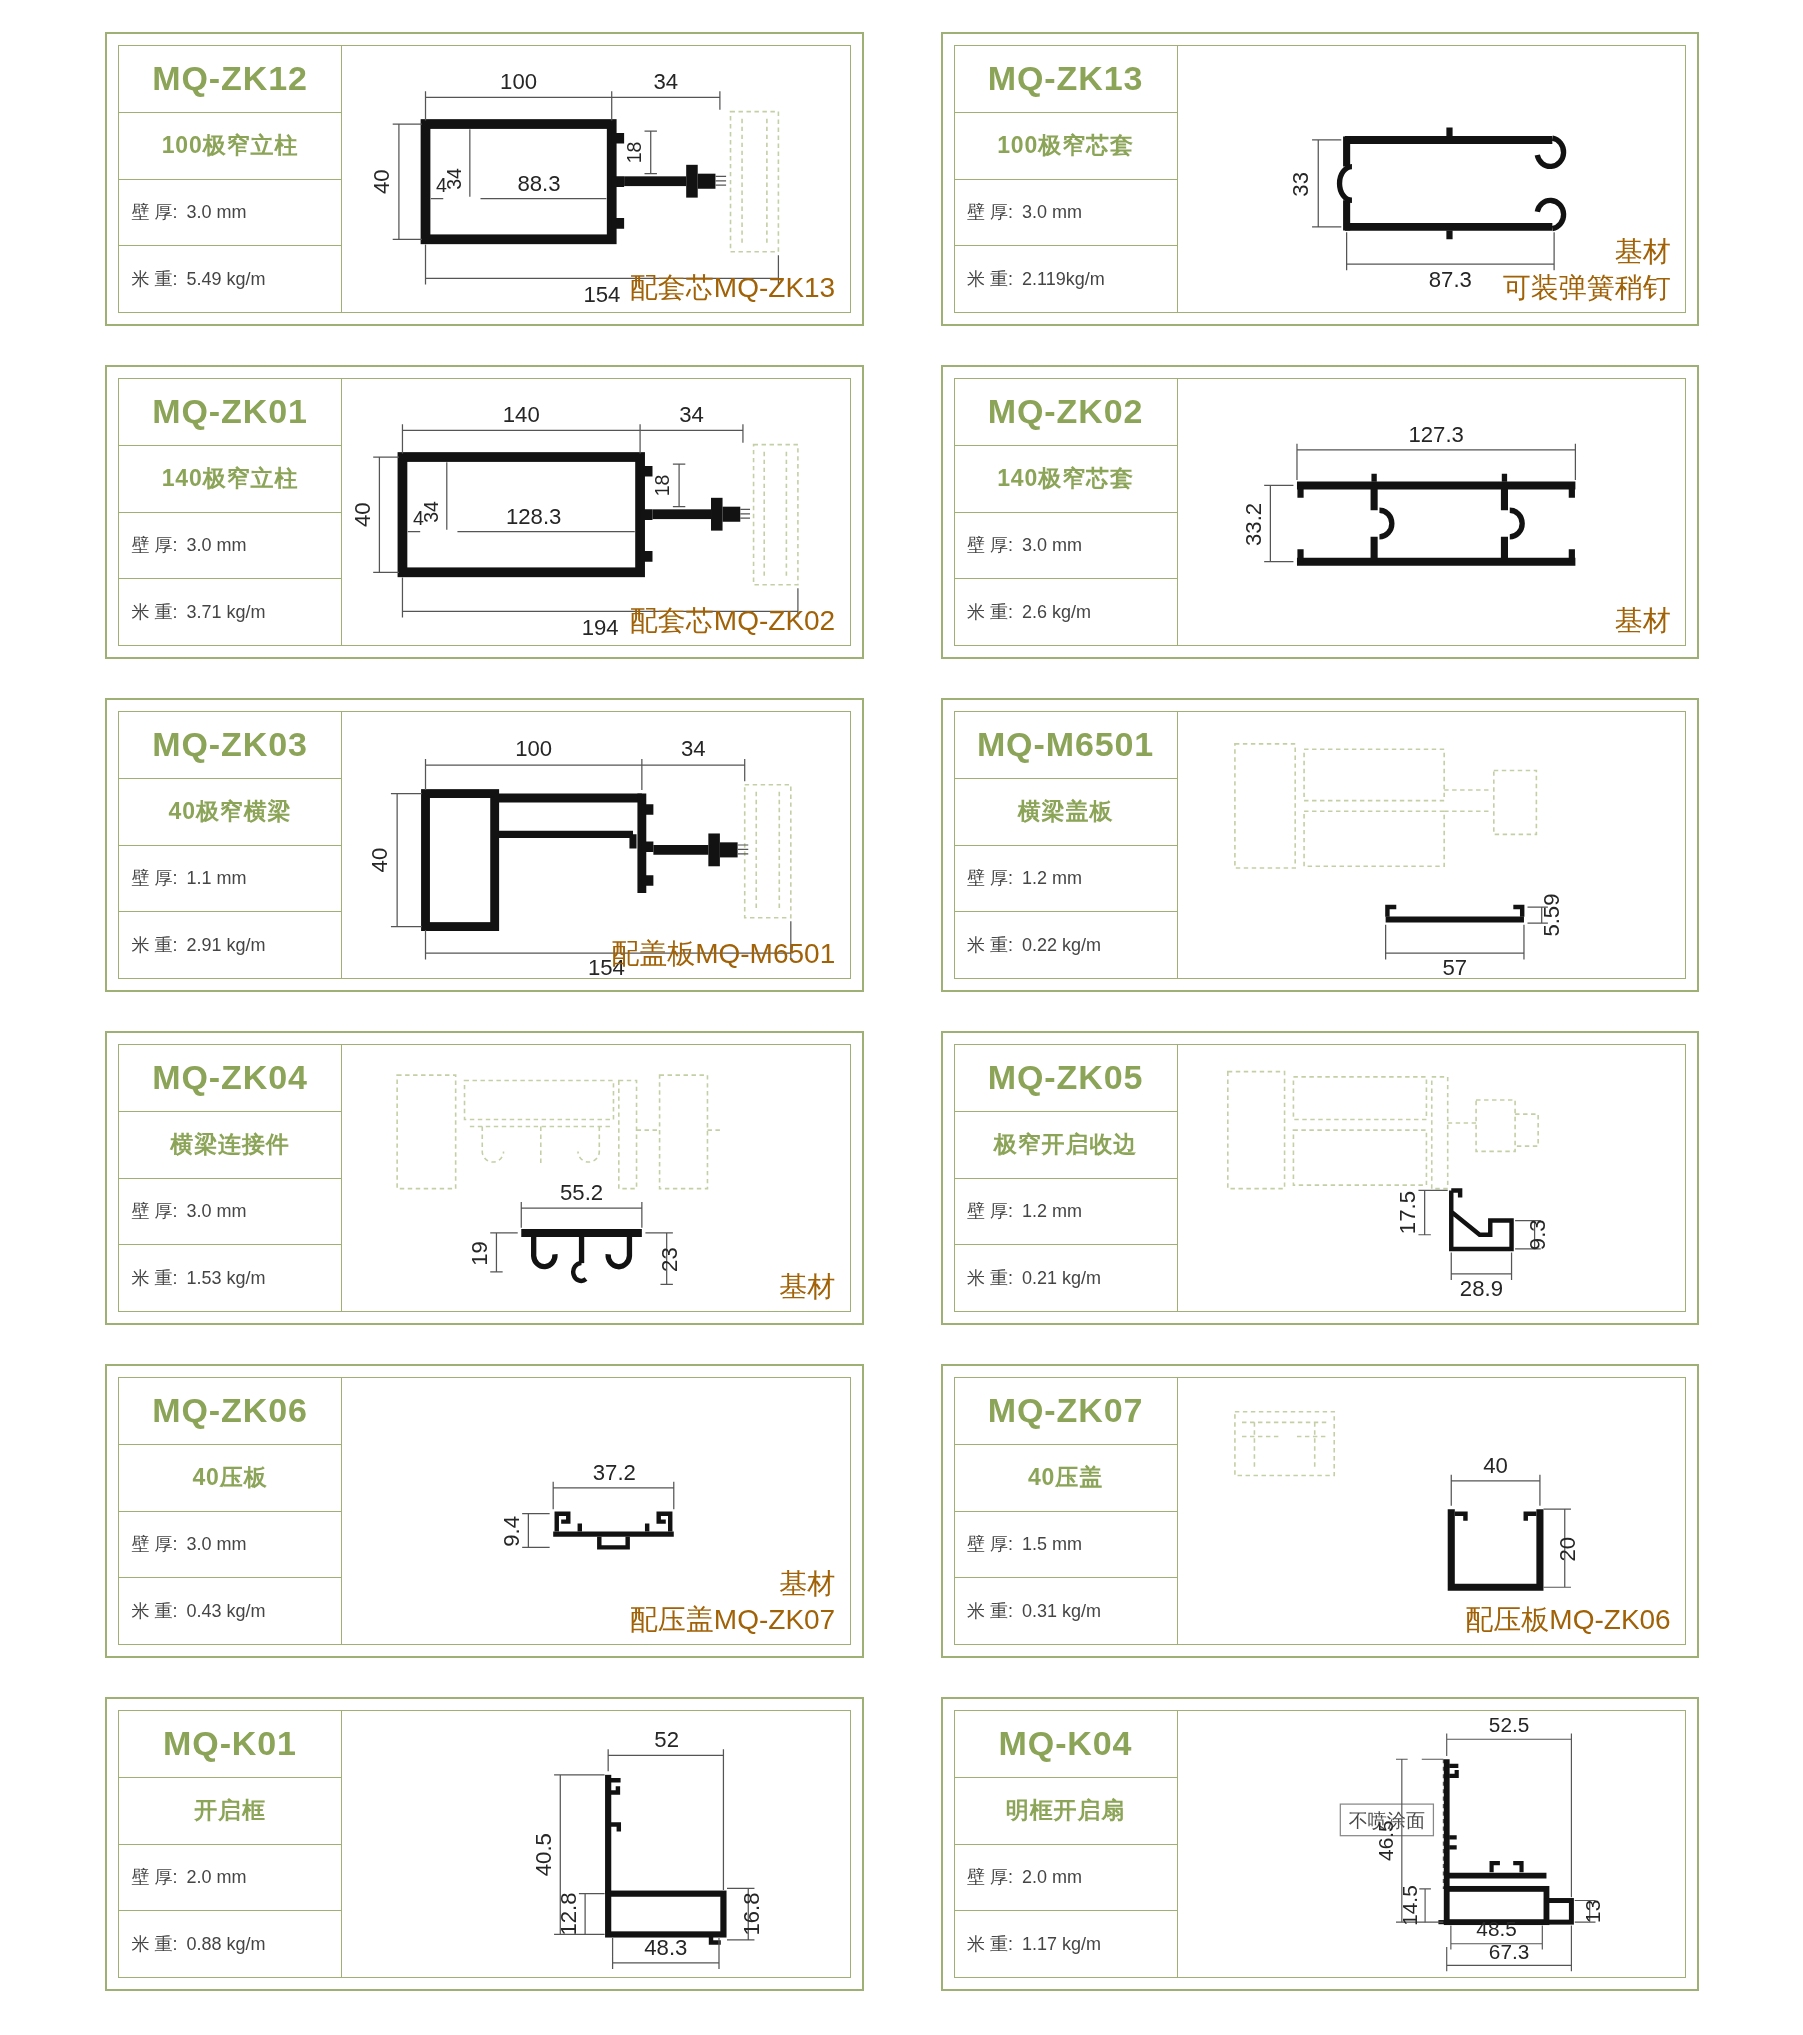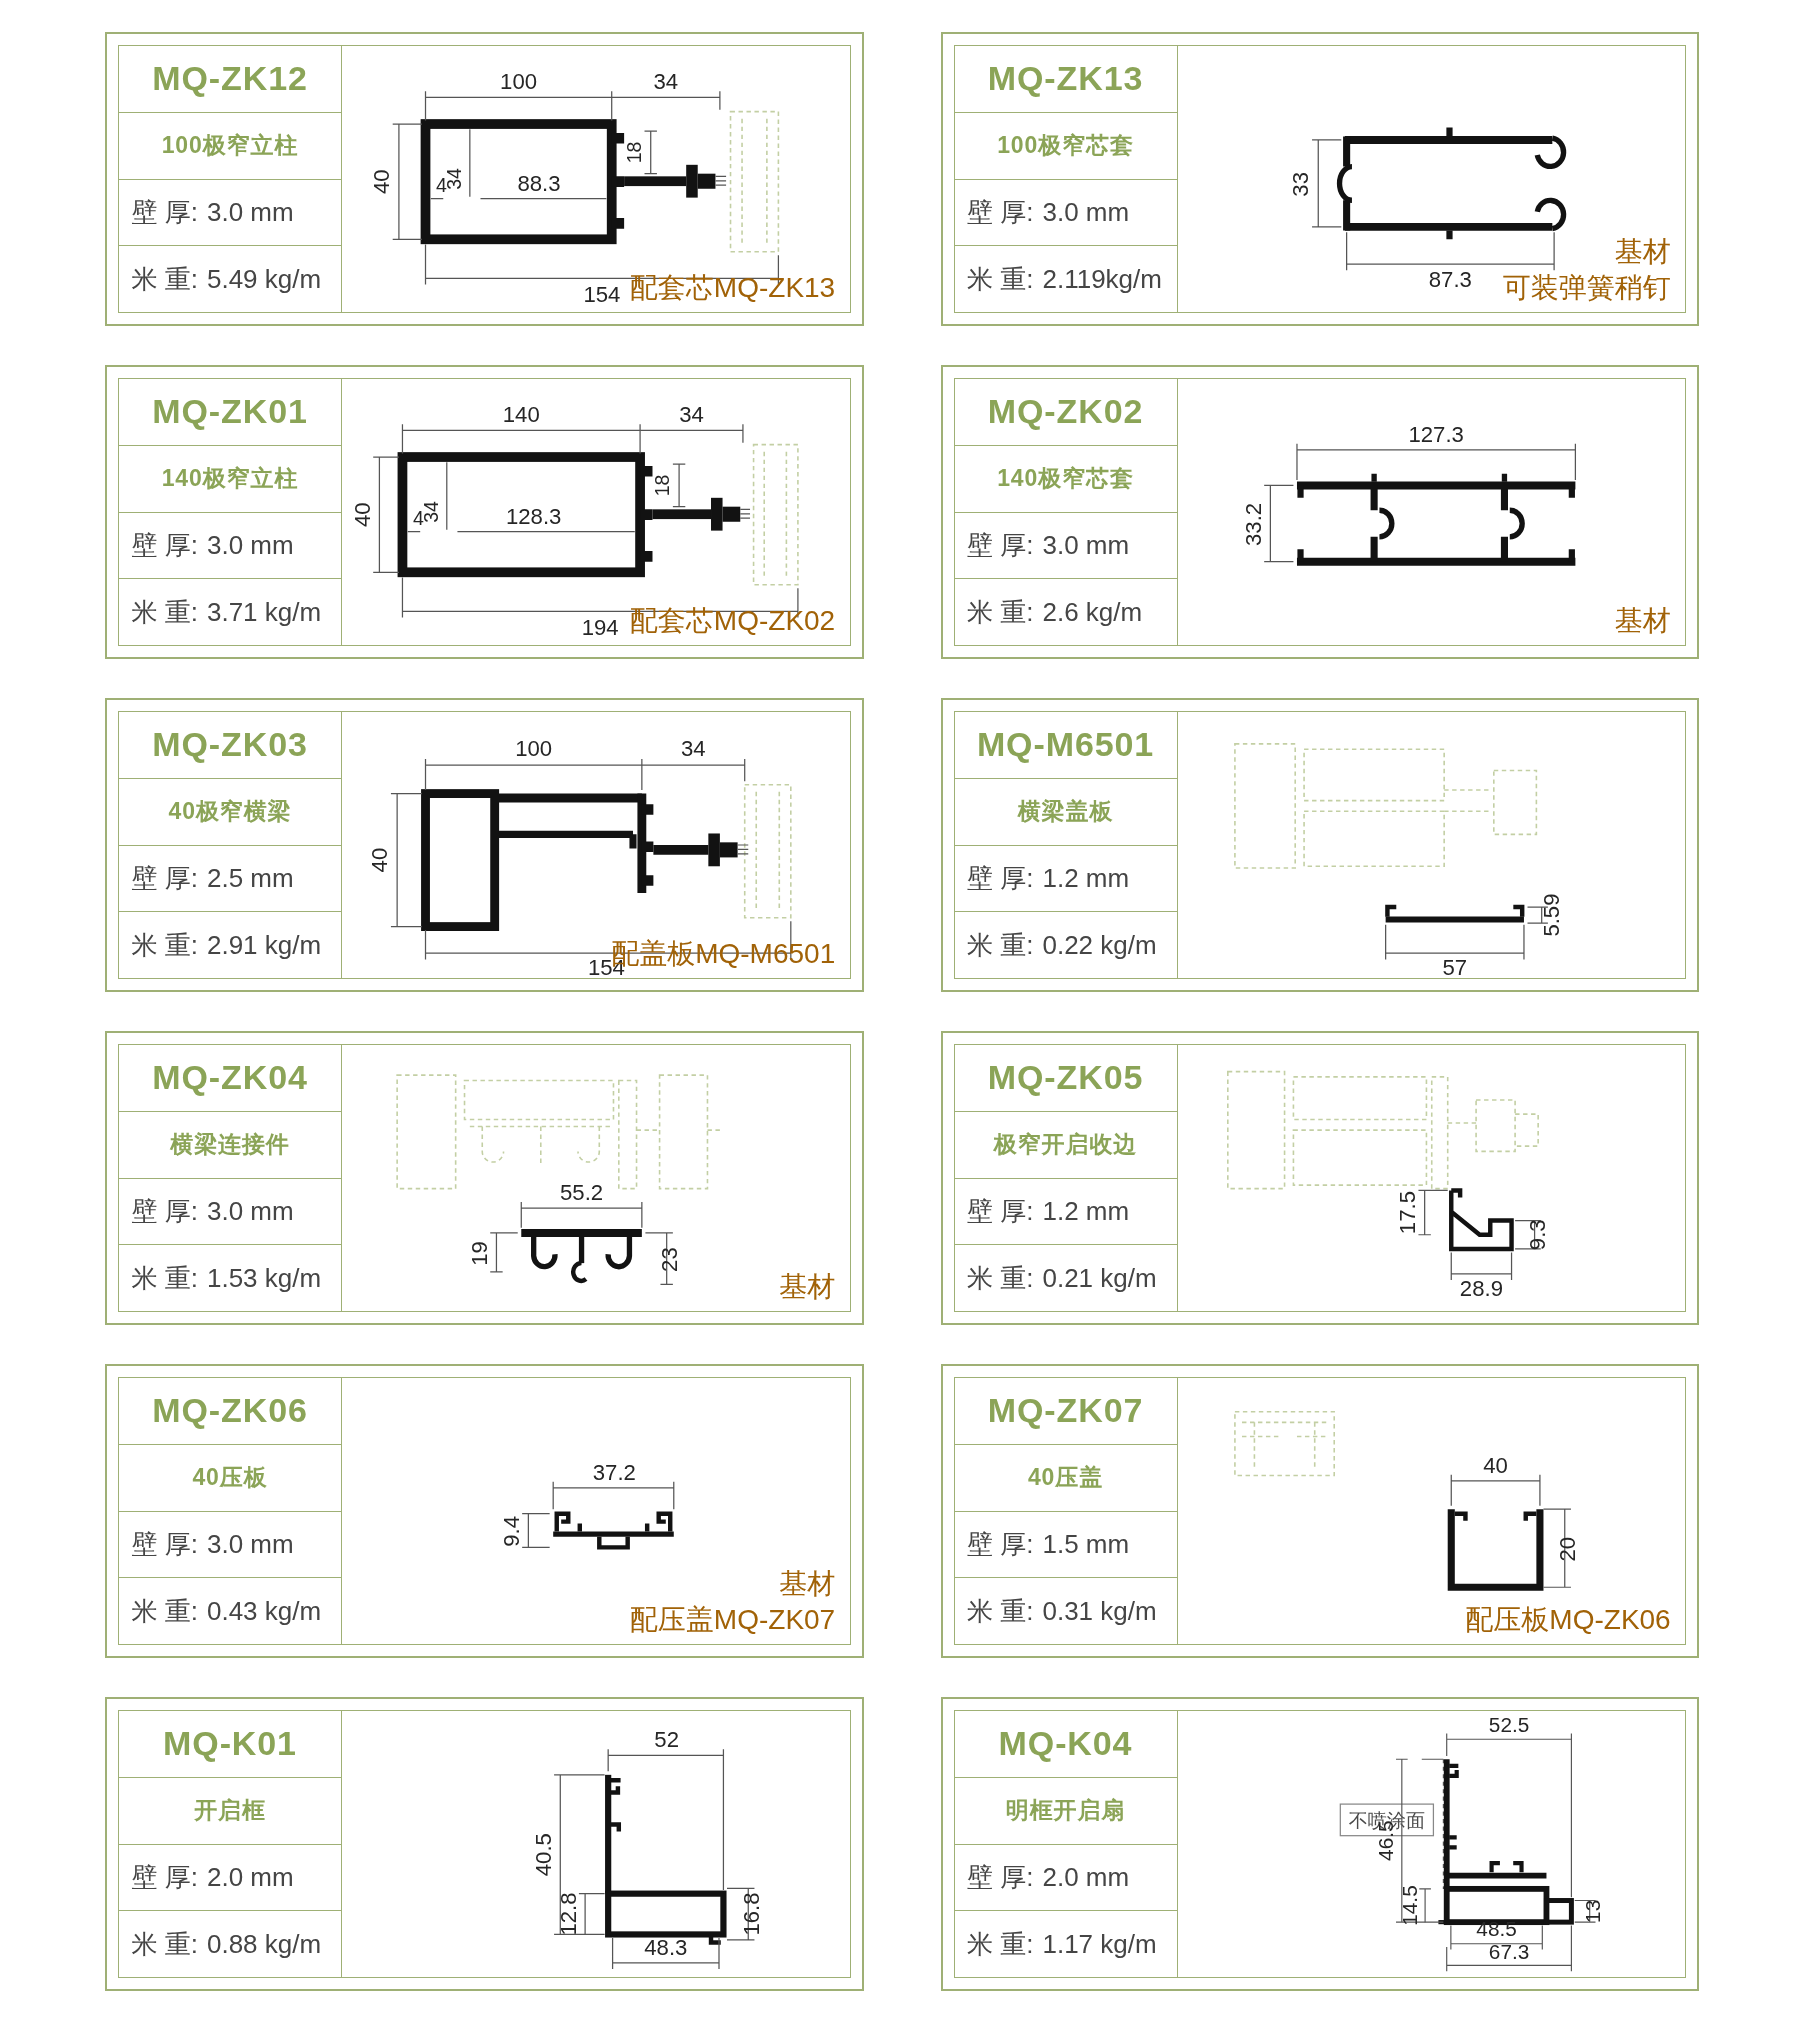--- a/index.html
+++ b/index.html
@@ -10,21 +10,21 @@
   html,body{background:var(--bg);font-family:"Liberation Sans","DejaVu Sans",sans-serif;}
   .page{width:1804px;height:2035px;background:var(--bg);padding:32px 105px 43px 105px;}
   .grid{display:grid;grid-template-columns:1fr 1fr;column-gap:77px;row-gap:39px;}
   .card{height:294px;border:2.7px solid var(--border);padding:11px;background:#fff;}
   .card-inner{height:100%;border:1.8px solid var(--border);display:flex;}
   .label-table{width:223px;border-right:1.8px solid var(--border);display:flex;flex-direction:column;flex:none;}
   .label-table .row{flex:1;display:flex;align-items:center;justify-content:center;border-bottom:1.8px solid var(--border);overflow:hidden;}
   .label-table .row:last-child{border-bottom:none;}
   .model{color:var(--green);font-size:34px;font-weight:bold;letter-spacing:0.9px;}
   .pname{color:var(--green);font-size:23px;font-weight:bold;letter-spacing:0.9px;}
-  .spec{justify-content:flex-start !important;padding-left:12.5px;color:var(--dark);font-size:26px;}
+  .spec{justify-content:flex-start !important;padding-left:12.5px;color:var(--dark);font-size:18px;}
   .spec .lbl{margin-right:9px;}
   .drawing{flex:1;position:relative;overflow:hidden;}
   .drawing svg{width:100%;height:100%;display:block;}
   .notes{position:absolute;right:14.3px;bottom:5.3px;text-align:right;color:#a16207;font-size:28px;line-height:1.3;}
   
   svg .p{stroke:var(--ink);fill:none;}
   svg .pf{fill:var(--ink);stroke:none;}
   svg .d{stroke:#555;stroke-width:1.4;fill:none;}
   svg .g{stroke:var(--ghost);stroke-width:1.8;fill:none;stroke-dasharray:5 4;}
   svg text{fill:#262626;font-size:25px;text-anchor:middle;font-family:"Liberation Sans","DejaVu Sans",sans-serif;}
@@ -221,21 +221,21 @@
  </div>
 </section>
 
 <section class="card">
  <div class="card-inner">
   <div class="label-table">
    <div class="row model">MQ-ZK03</div>
    <div class="row pname">40极窄横梁</div>
    <div class="row spec">
               <span class="lbl">壁 厚:</span>
-              <span>2.5 mm</span>
+              <span>1.1 mm</span>
             </div>
    <div class="row spec">
               <span class="lbl">米 重:</span>
               <span>2.91 kg/m</span>
             </div>
   </div>
   <div class="drawing">
    <svg viewBox="0 0 560 300">
     <g>
      <rect class="g" x="448" y="82" width="52" height="150"></rect>

